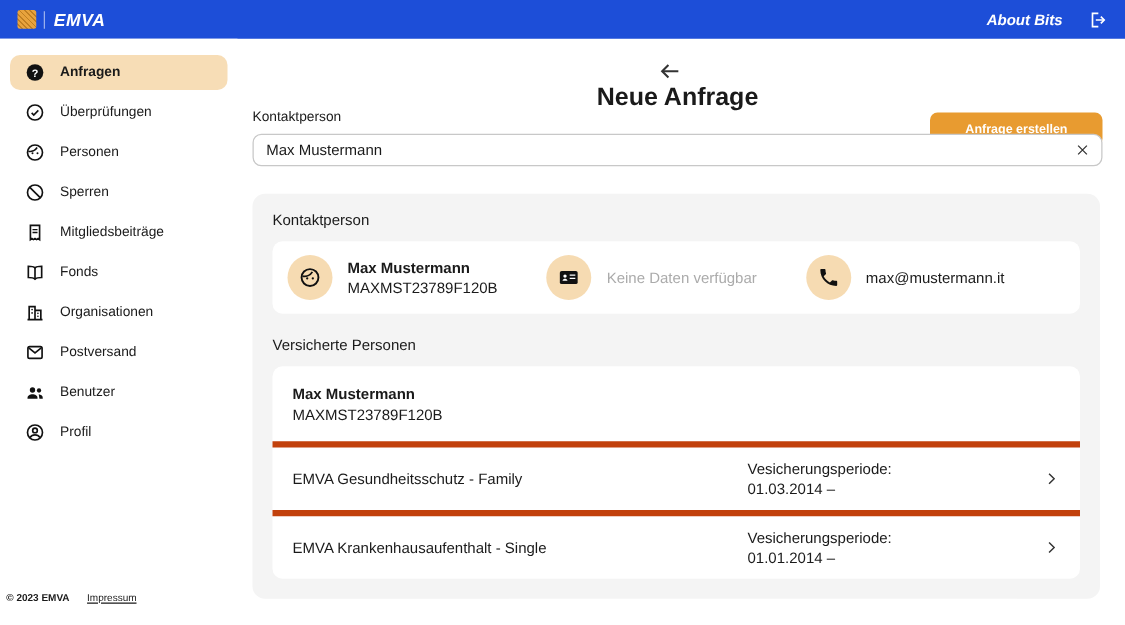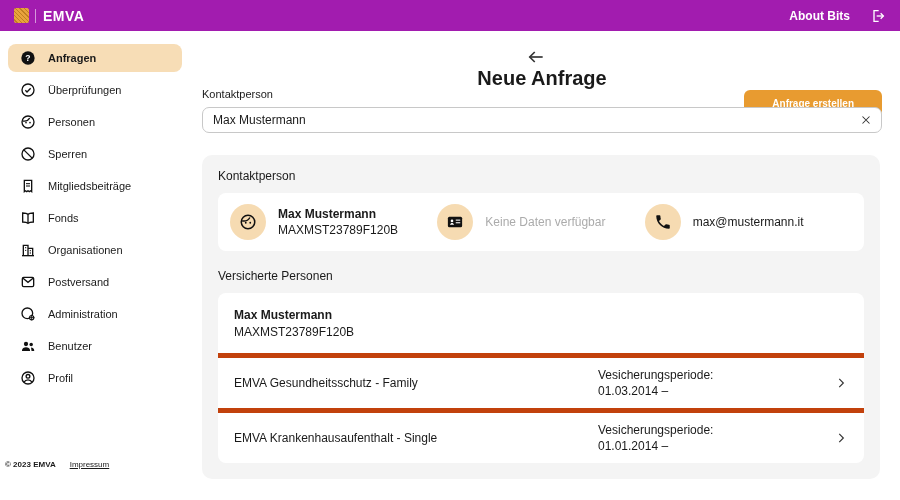--- a/index.html
+++ b/index.html
@@ -1,37 +1,37 @@
 <!DOCTYPE html>
 <html><head>
 <meta charset="utf-8">
 <style>
   * { margin:0; padding:0; box-sizing:border-box; }
   html,body { width:900px; height:500px; background:#fff; overflow:hidden;
     font-family:"Liberation Sans", sans-serif; color:#1a1a1a; }
 
   
-  .topbar { height:31px; background:#a21caf; display:flex; align-items:center; padding:0 14px; }
+  .topbar { height:31px; background:#1d4ed8; display:flex; align-items:center; padding:0 14px;font-style:italic; }
   .brand { display:flex; align-items:center; }
   .logo-square { width:15px; height:15px; border-radius:2px;
     background:repeating-linear-gradient(45deg,#E8A33D 0 2px,#C07F22 2px 3px); }
   .logo-divider { width:1px; height:14px; background:rgba(255,255,255,.55); margin:0 7px 0 6px; }
   .brand-name { color:#fff; font-size:14px; font-weight:700; letter-spacing:.5px; }
   .topbar-right { margin-left:auto; display:flex; align-items:center; gap:20px; }
   .about-link { color:#fff; font-size:12px; font-weight:700; cursor:pointer; }
   .logout-btn { width:16px; height:16px; display:flex; cursor:pointer; }
 
   
   .sidebar { position:absolute; top:31px; left:0; width:190px; bottom:0; background:#fff; padding-top:13px; }
   .nav-item { display:flex; align-items:center; gap:12px; height:28px; margin:0 8px 4px 8px;
     padding:0 12px; border-radius:8px; font-size:11px; cursor:pointer; }
   .nav-item.active { background:#F7DDB6; font-weight:700; }
   .nav-icon { width:16px; height:16px; display:flex; flex:0 0 16px; }
   .nav-icon svg { width:16px; height:16px; }
-  .sidebar-footer { position:absolute; bottom:31px; left:5px; display:flex; align-items:center; gap:14px; font-size:8px; }
+  .sidebar-footer { position:absolute; bottom:17px; left:5px; display:flex; align-items:center; gap:14px; font-size:8px; }
   .copyright { font-weight:700; }
   .impressum { text-decoration:underline; cursor:pointer; }
 
   
   .main { position:absolute; left:202px; top:31px; width:680px; }
   .page-header { display:flex; align-items:center; margin-top:16px; height:26px;flex-direction:column; }
   .back-btn { width:20px; height:20px; margin-right:12px; cursor:pointer; display:flex; }
   .page-title { font-size:20px; font-weight:700; }
   .create-btn { margin-left:auto; background:#E89B30; color:#fff; border:none; border-radius:6px;
     font-family:inherit; font-size:10px; font-weight:700; padding:8px 28px; cursor:pointer; }
@@ -164,31 +164,20 @@
       <svg viewBox="0 0 24 24">
           <rect x="3.5" y="5" width="17" height="14" rx="2" fill="none" stroke="#111" stroke-width="2"></rect>
           <path d="M4.5 6.5L12 12.5l7.5-6" fill="none" stroke="#111" stroke-width="2"></path>
         </svg>
     </span>
     <span>Postversand</span>
   </div>
   <div class="nav-item">
     <span class="nav-icon">
       <svg viewBox="0 0 24 24">
-          <circle cx="11" cy="11" r="8" fill="none" stroke="#111" stroke-width="2"></circle>
-          <circle cx="17.5" cy="17.5" r="3.2" fill="#fff" stroke="#111" stroke-width="1.6"></circle>
-          <line x1="17.5" y1="13.2" x2="17.5" y2="21.8" stroke="#111" stroke-width="1.4"></line>
-          <line x1="13.2" y1="17.5" x2="21.8" y2="17.5" stroke="#111" stroke-width="1.4"></line>
-        </svg>
-    </span>
-    <span>Administration</span>
-  </div>
-  <div class="nav-item">
-    <span class="nav-icon">
-      <svg viewBox="0 0 24 24">
           <circle cx="9" cy="9" r="3.2" fill="#111"></circle>
           <circle cx="16.8" cy="9.6" r="2.6" fill="#111"></circle>
           <path d="M3 18.5c0-3 3-4.5 6-4.5s6 1.5 6 4.5v1H3z" fill="#111"></path>
           <path d="M16.5 14.2c2.4.4 4.8 1.7 4.8 4.1v1.2h-4" fill="#111"></path>
         </svg>
     </span>
     <span>Benutzer</span>
   </div>
   <div class="nav-item">
     <span class="nav-icon">

